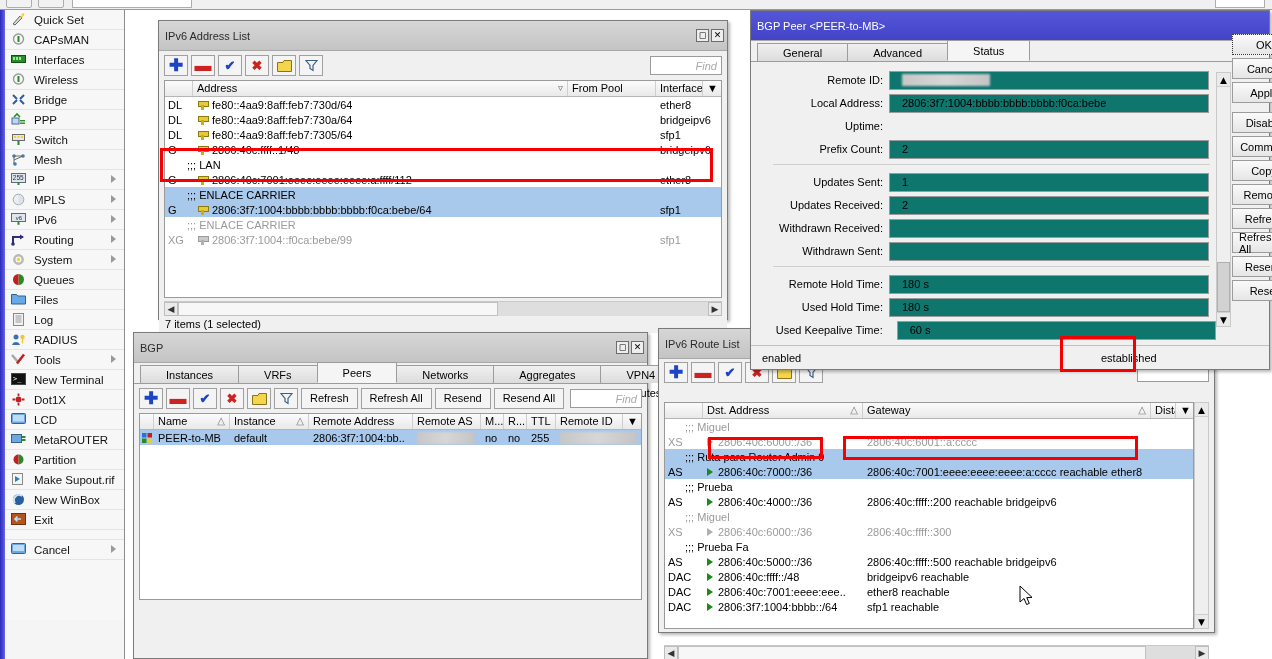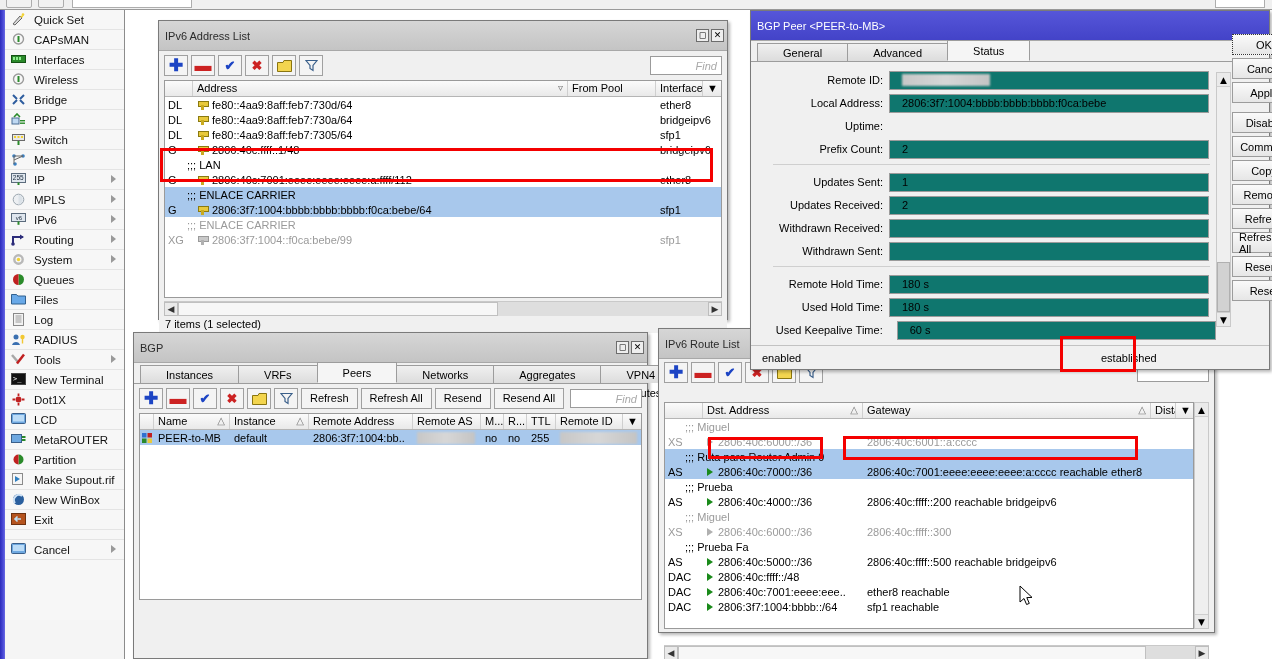--- a/index.html
+++ b/index.html
@@ -699,20 +699,21 @@
               </div>
               <div class="td" style="width:288px;">2806:40c:ffff::500 reachable bridgeipv6</div>
               <div class="td" style="flex:1;"></div>
             </div>
             <div class="trow">
               <div class="td" style="width:38px;padding-left:3px;">DAC</div>
               <div class="td" style="width:160px;">
                 <span class="tri"></span>
                 <span>2806:40c:ffff::/48</span>
               </div>
+              <div class="td" style="width:288px;">bridgeipv6 reachable</div>
               <div class="td" style="flex:1;"></div>
             </div>
             <div class="trow">
               <div class="td" style="width:38px;padding-left:3px;">DAC</div>
               <div class="td" style="width:160px;">
                 <span class="tri"></span>
                 <span>2806:40c:7001:eeee:eee..</span>
               </div>
               <div class="td" style="width:288px;">ether8 reachable</div>
               <div class="td" style="flex:1;"></div>

